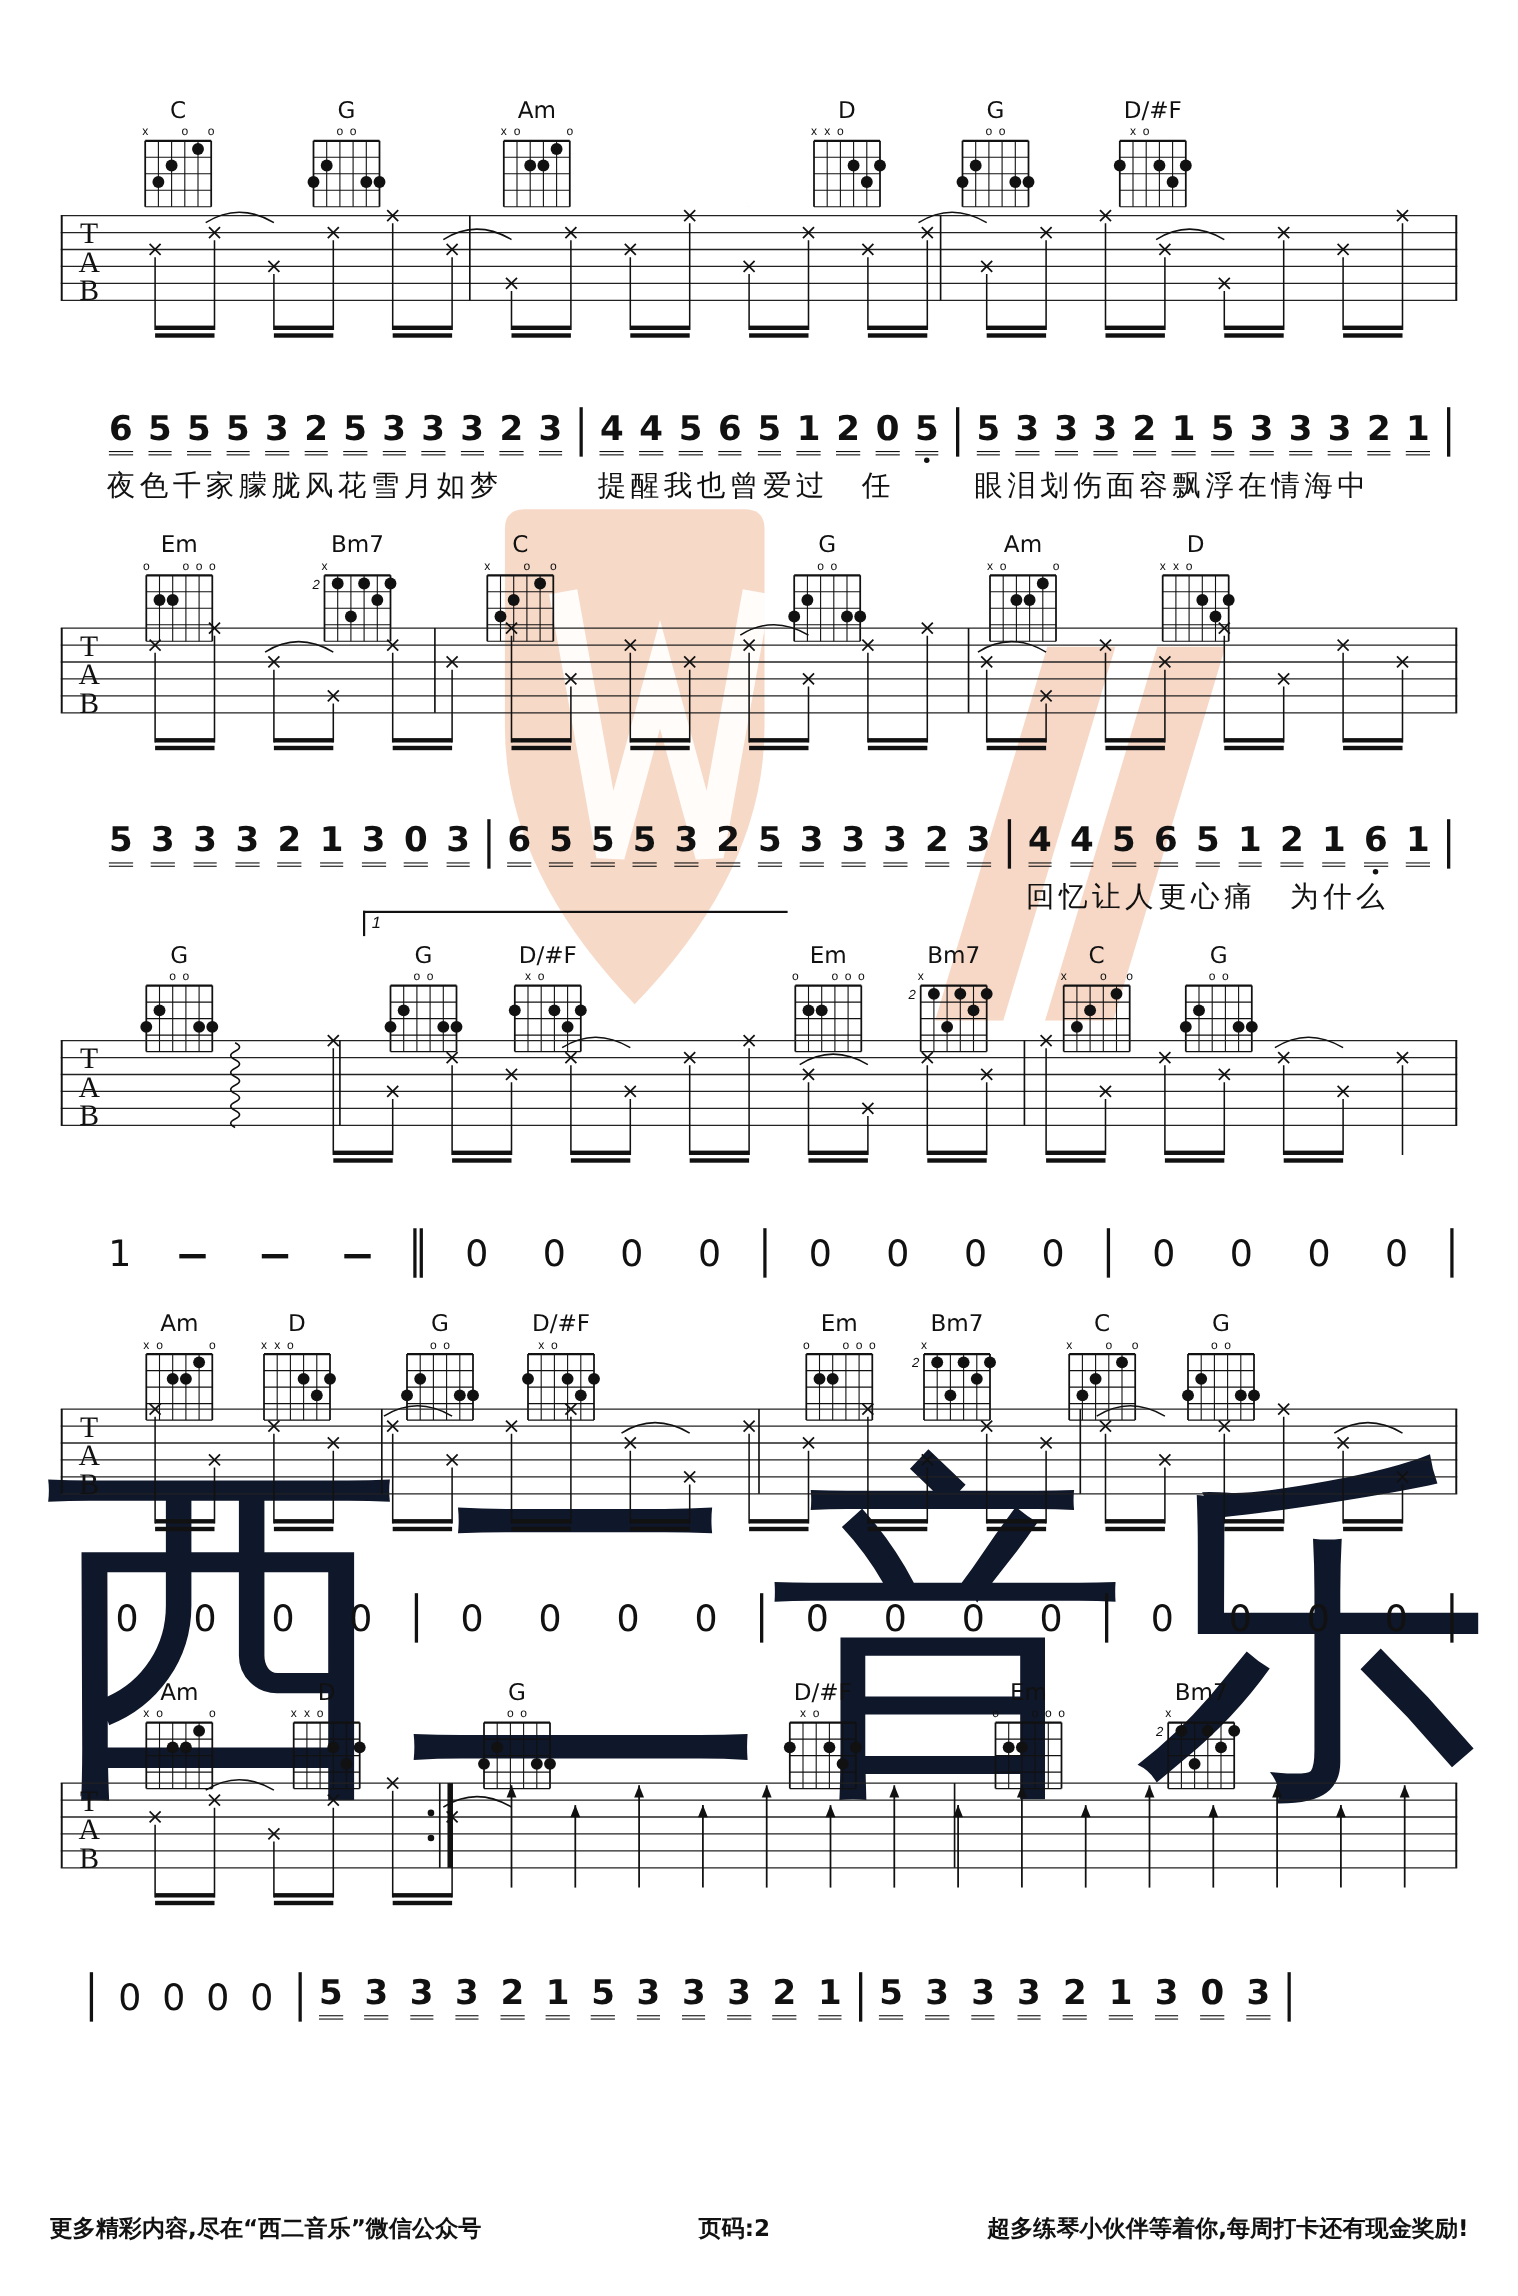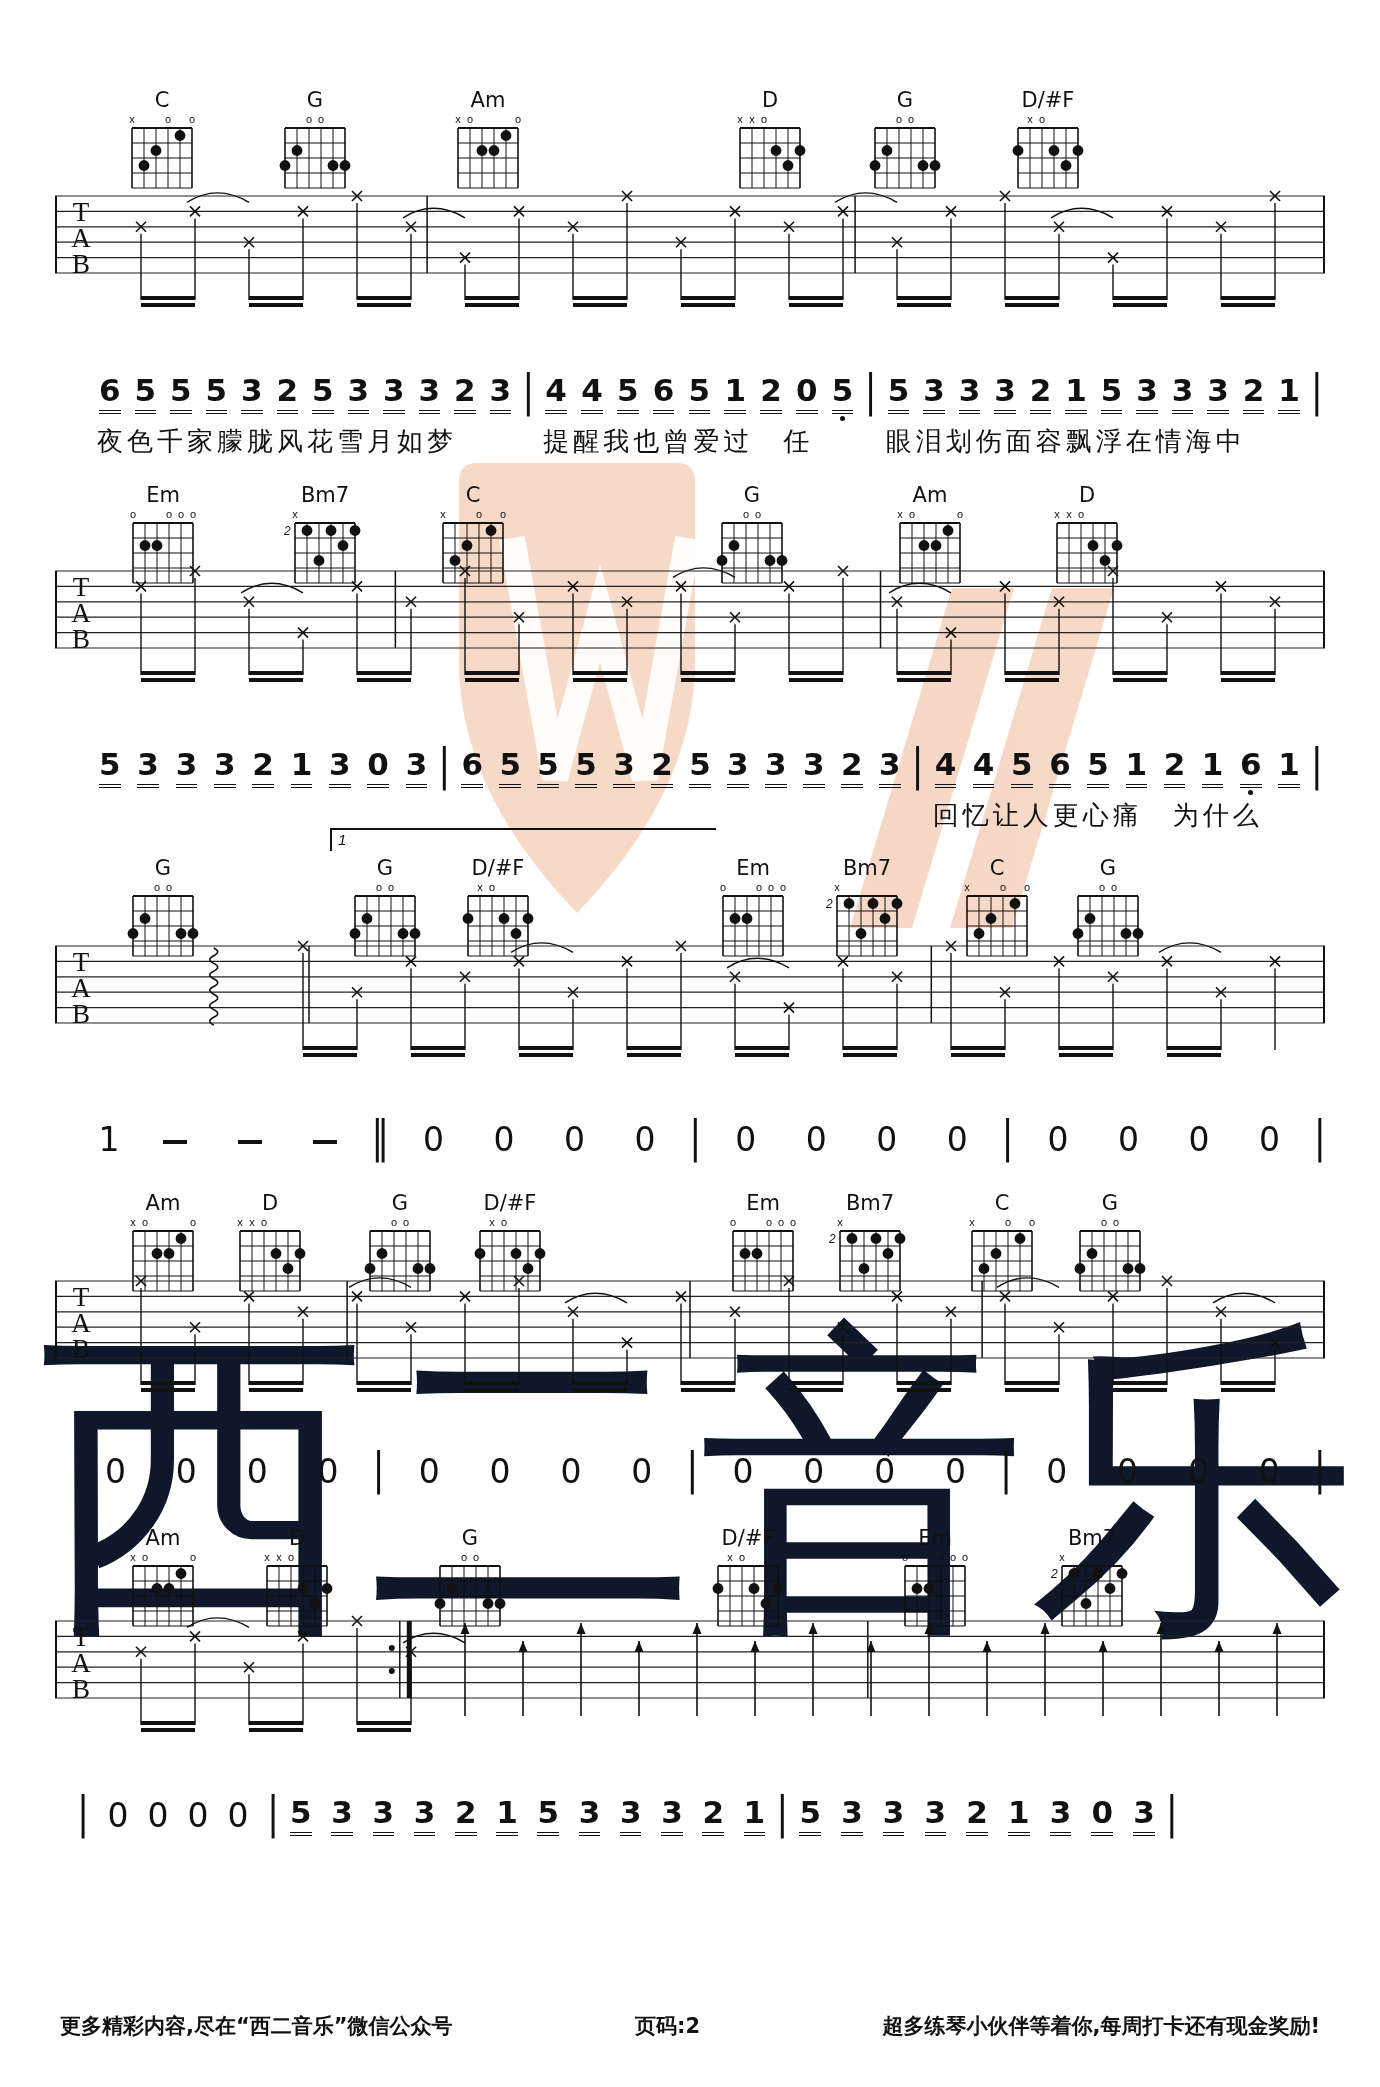--- a/index.html
+++ b/index.html
@@ -24,21 +24,21 @@
   .tok .od{position:absolute;left:50%;bottom:-11px;width:5px;height:5px;margin-left:-2.5px;border-radius:50%;background:#111}
   .tok.dash i{display:block;width:24px;height:4.5px;background:#111;margin:0 7px 12px}
   .m.zero{flex:1}
   .m.zero .notes{justify-content:space-around}
   .m.zero .tok{font-size:33px;font-weight:500}
   .lyr{font-size:26px;font-weight:500;margin-top:10px;white-space:nowrap;letter-spacing:4px;
        font-family:"DejaVu Sans","Liberation Sans",sans-serif}
   .volta{position:absolute;left:330px;top:828px;width:378px;height:20px;border-left:2px solid #111;
          border-top:2px solid #111;font-size:15px;font-style:italic;padding:1px 0 0 6px;z-index:1}
   footer{position:absolute;left:0;right:0;top:2012px;display:flex;justify-content:space-between;
-         align-items:center;padding:0 60px;font-size:21px;font-weight:700;z-index:1;
+         align-items:center;padding:0 45px;font-size:21px;font-weight:700;z-index:1;
          font-family:"DejaVu Sans","Liberation Sans",sans-serif}
 </style>
 </head>
 <body>
 
 <div class="sheet">
 
   <div class="wm-text">西二音乐</div>
 
   <svg class="wm-logo" width="760" height="480" viewBox="0 0 760 480">

